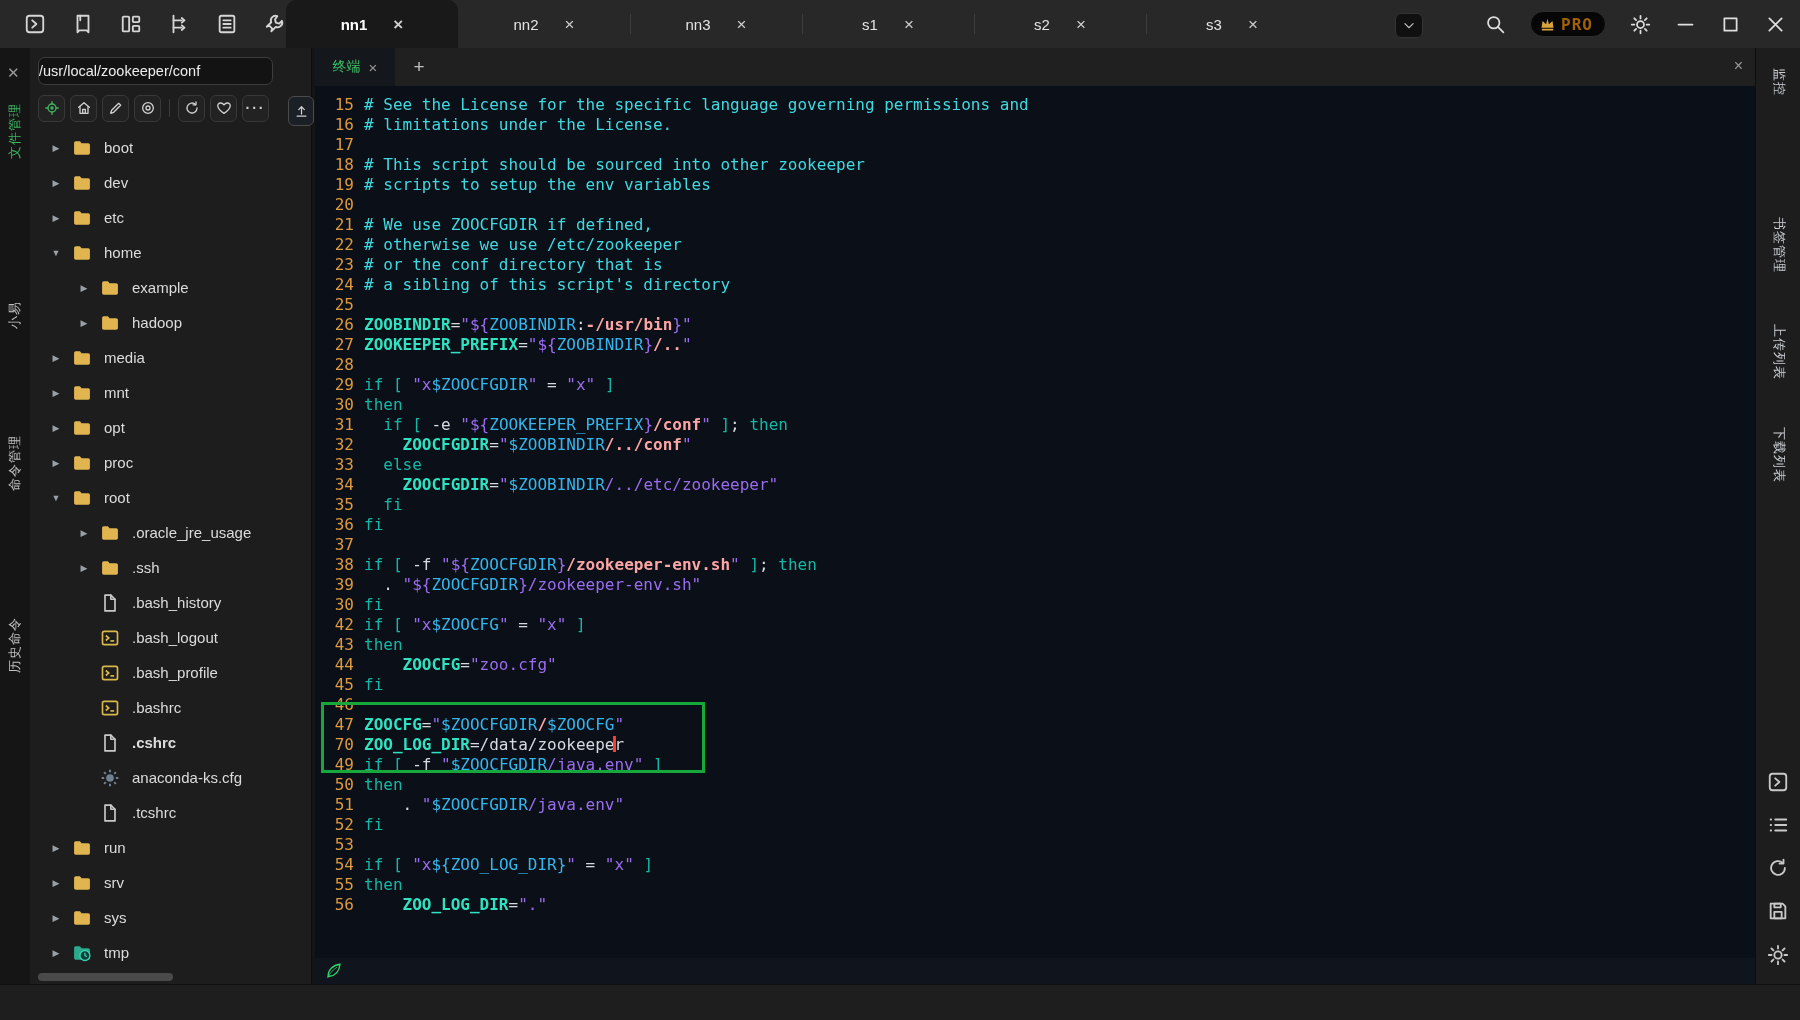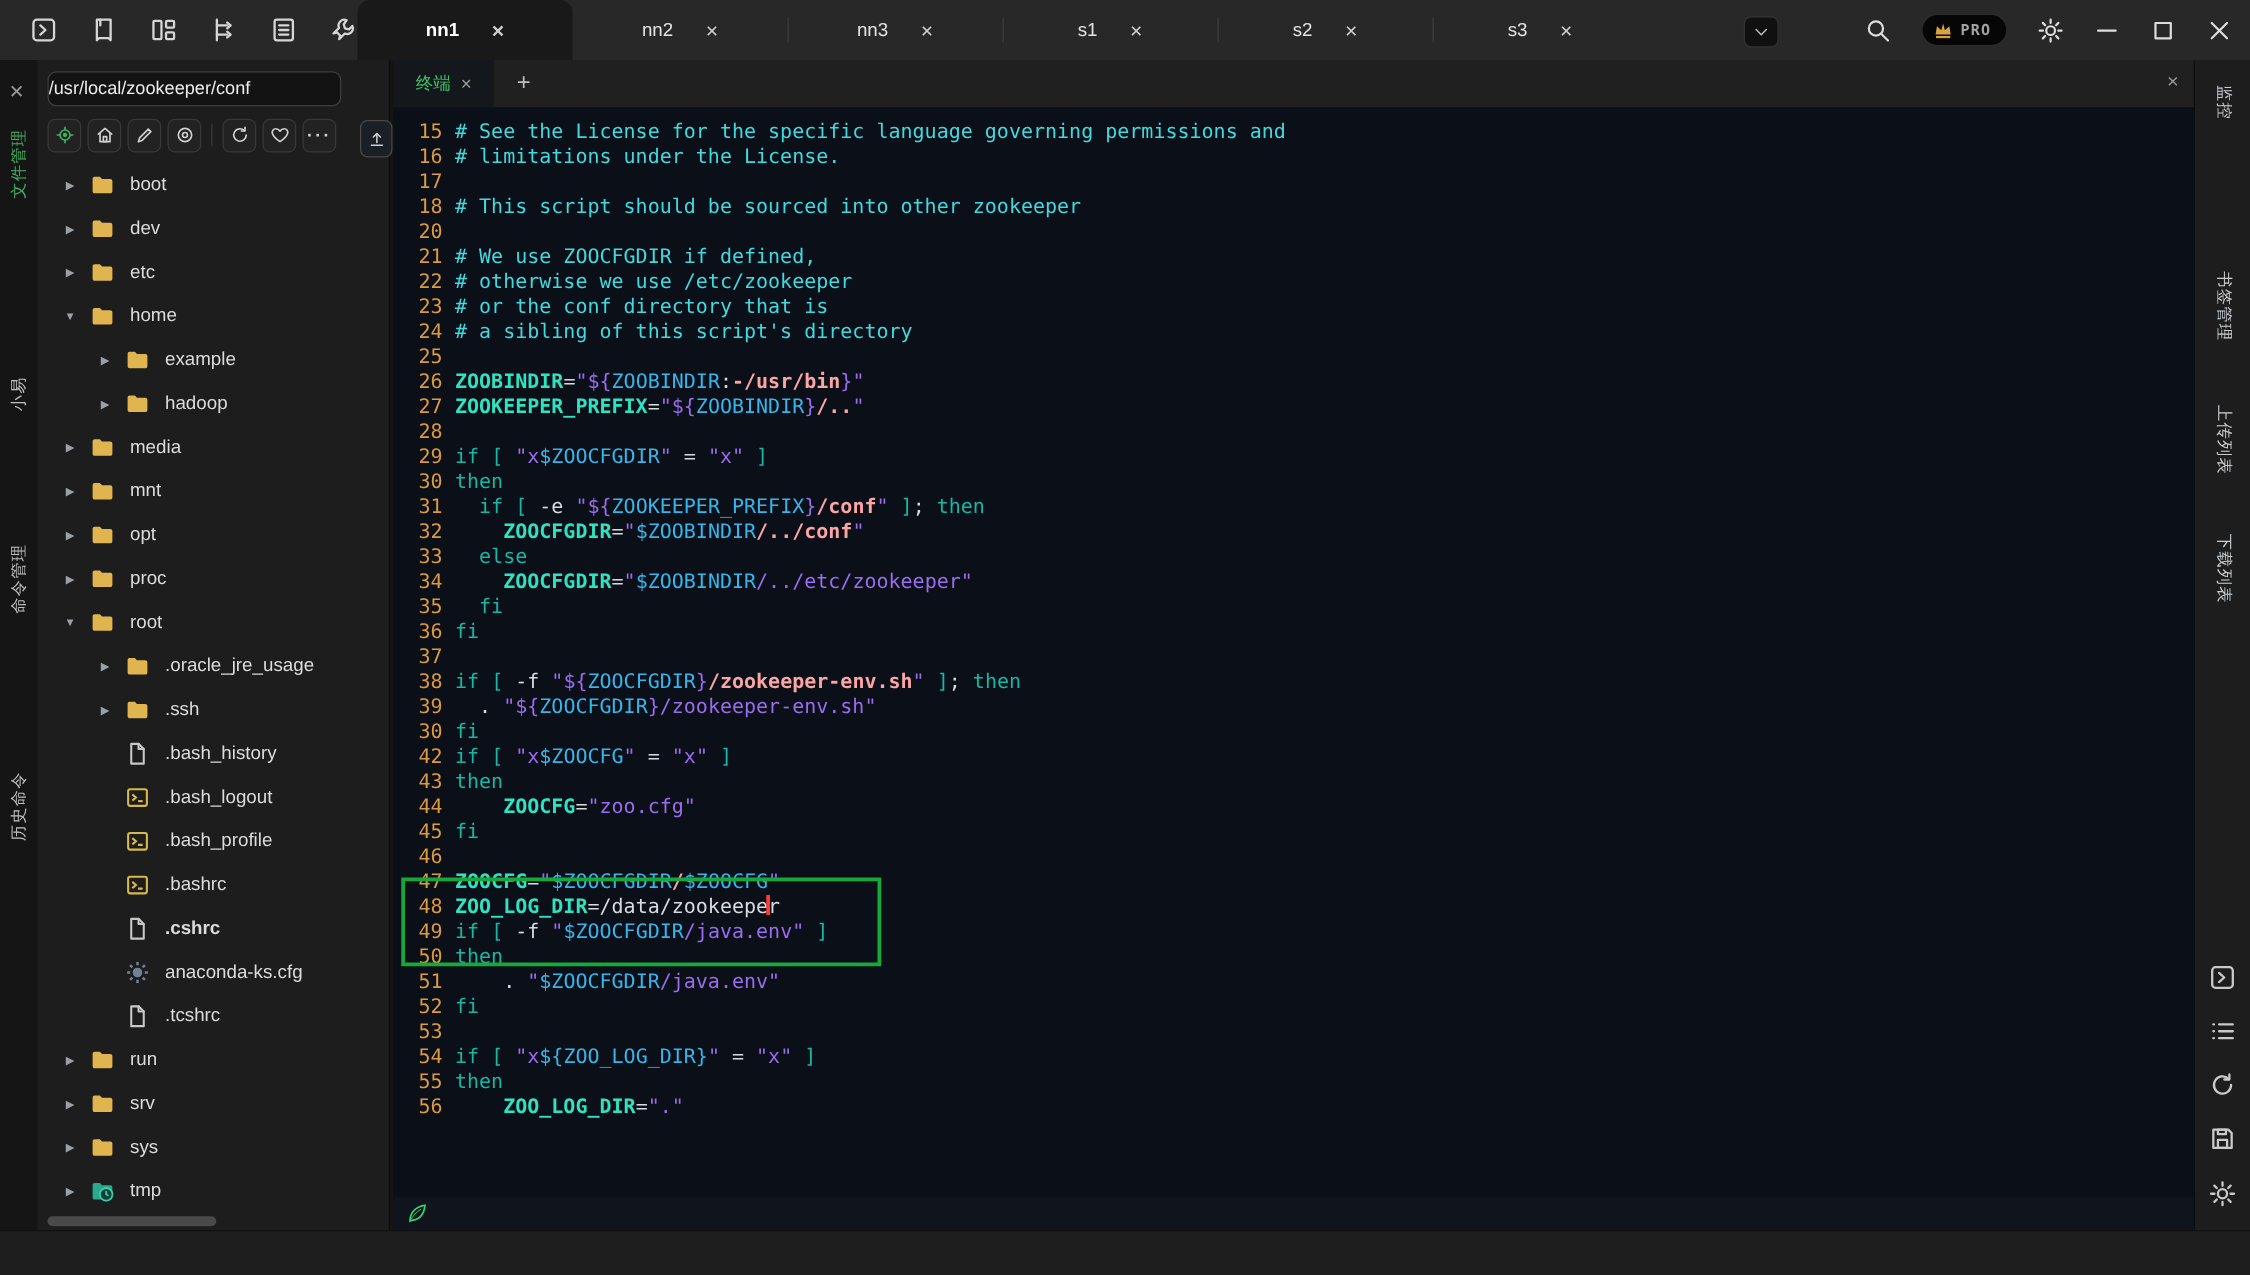--- a/index.html
+++ b/index.html
@@ -24,21 +24,21 @@
   #tab-overflow { position:absolute; left:1395px; top:13px; width:28px; height:25px; background:#101010;
                   border:1px solid #333; border-radius:6px; color:#bdbdbd; display:flex; align-items:center; justify-content:center; cursor:pointer; }
   #tab-overflow svg { width:14px; height:14px; }
 
   #titlebar-right { position:absolute; right:0; top:0; height:48px; display:flex; align-items:center; gap:24px; padding-right:14px; }
   .tb-ic { color:#dedede; cursor:pointer; }
   .tb-ic svg { width:21px; height:21px; }
   #pro-badge { height:26px; background:#060606; border:1px solid #2c2c2c; border-radius:13px;
                display:flex; align-items:center; gap:5px; padding:0 12px 0 8px; cursor:pointer; }
   #pro-badge svg { width:17px; height:17px; }
-  #pro-badge .pro-txt { color:#a3a3a3; font-weight:bold; font-size:12px; letter-spacing:1px;
+  #pro-badge .pro-txt { color:#a16207; font-weight:bold; font-size:16px; letter-spacing:1px;
                         font-family:"DejaVu Sans Mono", monospace; }
 
   
   #left-rail { position:absolute; left:0; top:48px; width:30px; height:936px; background:#151515; }
   #rail-close { position:absolute; left:7px; top:16px; color:#9a9a9a; font-size:15px; cursor:pointer; }
   .lrail-item { position:absolute; left:0; width:30px; height:120px; display:flex; align-items:center; justify-content:center; cursor:pointer; }
   .lrail-item span { transform:rotate(-90deg); white-space:nowrap; font-size:13px; color:#c0c0c0; letter-spacing:1px; }
   .lrail-item.active span { color:#3db563; }
 
   
@@ -532,20 +532,21 @@
     </div>
     <div id="term-plus">+</div>
     <span id="term-bar-close">×</span>
   </div>
   <div id="vim-editor">
     <div id="vim-buffer">
         <div class="code-line"><span class="ln">15</span><span class="t-c"># See the License for the specific language governing permissions and</span></div>
         <div class="code-line"><span class="ln">16</span><span class="t-c"># limitations under the License.</span></div>
         <div class="code-line"><span class="ln">17</span></div>
         <div class="code-line"><span class="ln">18</span><span class="t-c"># This script should be sourced into other zookeeper</span></div>
+        <div class="code-line"><span class="ln">19</span><span class="t-c"># scripts to setup the env variables</span></div>
         <div class="code-line"><span class="ln">20</span></div>
         <div class="code-line"><span class="ln">21</span><span class="t-c"># We use ZOOCFGDIR if defined,</span></div>
         <div class="code-line"><span class="ln">22</span><span class="t-c"># otherwise we use /etc/zookeeper</span></div>
         <div class="code-line"><span class="ln">23</span><span class="t-c"># or the conf directory that is</span></div>
         <div class="code-line"><span class="ln">24</span><span class="t-c"># a sibling of this script's directory</span></div>
         <div class="code-line"><span class="ln">25</span></div>
         <div class="code-line"><span class="ln">26</span><span class="t-v">ZOOBINDIR</span><span class="t-p">=</span><span class="t-s">"${</span><span class="t-i">ZOOBINDIR</span><span class="t-p">:</span><span class="t-b">-/usr/bin</span><span class="t-s">}"</span></div>
         <div class="code-line"><span class="ln">27</span><span class="t-v">ZOOKEEPER_PREFIX</span><span class="t-p">=</span><span class="t-s">"${</span><span class="t-i">ZOOBINDIR</span><span class="t-s">}</span><span class="t-b">/..</span><span class="t-s">"</span></div>
         <div class="code-line"><span class="ln">28</span></div>
         <div class="code-line"><span class="ln">29</span><span class="t-k">if</span><span class="t-p"> </span><span class="t-k">[</span><span class="t-p"> </span><span class="t-s">"x</span><span class="t-i">$ZOOCFGDIR</span><span class="t-s">"</span><span class="t-p"> = </span><span class="t-s">"x"</span><span class="t-p"> </span><span class="t-k">]</span></div>
@@ -559,21 +560,21 @@
         <div class="code-line"><span class="ln">37</span></div>
         <div class="code-line"><span class="ln">38</span><span class="t-k">if</span><span class="t-p"> </span><span class="t-k">[</span><span class="t-p"> -f </span><span class="t-s">"${</span><span class="t-i">ZOOCFGDIR</span><span class="t-s">}</span><span class="t-b">/zookeeper-env.sh</span><span class="t-s">"</span><span class="t-p"> </span><span class="t-k">]</span><span class="t-p">; </span><span class="t-k">then</span></div>
         <div class="code-line"><span class="ln">39</span><span class="t-p">  . </span><span class="t-s">"${</span><span class="t-i">ZOOCFGDIR</span><span class="t-s">}/zookeeper-env.sh"</span></div>
         <div class="code-line"><span class="ln">30</span><span class="t-k">fi</span></div>
         <div class="code-line"><span class="ln">42</span><span class="t-k">if</span><span class="t-p"> </span><span class="t-k">[</span><span class="t-p"> </span><span class="t-s">"x</span><span class="t-i">$ZOOCFG</span><span class="t-s">"</span><span class="t-p"> = </span><span class="t-s">"x"</span><span class="t-p"> </span><span class="t-k">]</span></div>
         <div class="code-line"><span class="ln">43</span><span class="t-k">then</span></div>
         <div class="code-line"><span class="ln">44</span><span class="t-p">    </span><span class="t-v">ZOOCFG</span><span class="t-p">=</span><span class="t-s">"zoo.cfg"</span></div>
         <div class="code-line"><span class="ln">45</span><span class="t-k">fi</span></div>
         <div class="code-line"><span class="ln">46</span></div>
         <div class="code-line"><span class="ln">47</span><span class="t-v">ZOOCFG</span><span class="t-p">=</span><span class="t-s">"</span><span class="t-i">$ZOOCFGDIR</span><span class="t-b">/</span><span class="t-i">$ZOOCFG</span><span class="t-s">"</span></div>
-        <div class="code-line"><span class="ln">48</span><span class="t-v">ZOO_LOG_DIR</span><span class="t-p">=/data/zookeepe</span><span class="caret"></span><span class="t-p">r</span></div>
+        <div class="code-line"><span class="ln">70</span><span class="t-v">ZOO_LOG_DIR</span><span class="t-p">=/data/zookeepe</span><span class="caret"></span><span class="t-p">r</span></div>
         <div class="code-line"><span class="ln">49</span><span class="t-k">if</span><span class="t-p"> </span><span class="t-k">[</span><span class="t-p"> -f </span><span class="t-s">"</span><span class="t-i">$ZOOCFGDIR</span><span class="t-s">/java.env"</span><span class="t-p"> </span><span class="t-k">]</span></div>
         <div class="code-line"><span class="ln">50</span><span class="t-k">then</span></div>
         <div class="code-line"><span class="ln">51</span><span class="t-p">    . </span><span class="t-s">"</span><span class="t-i">$ZOOCFGDIR</span><span class="t-s">/java.env"</span></div>
         <div class="code-line"><span class="ln">52</span><span class="t-k">fi</span></div>
         <div class="code-line"><span class="ln">53</span></div>
         <div class="code-line"><span class="ln">54</span><span class="t-k">if</span><span class="t-p"> </span><span class="t-k">[</span><span class="t-p"> </span><span class="t-s">"x</span><span class="t-i">${ZOO_LOG_DIR}</span><span class="t-s">"</span><span class="t-p"> = </span><span class="t-s">"x"</span><span class="t-p"> </span><span class="t-k">]</span></div>
         <div class="code-line"><span class="ln">55</span><span class="t-k">then</span></div>
         <div class="code-line"><span class="ln">56</span><span class="t-p">    </span><span class="t-v">ZOO_LOG_DIR</span><span class="t-p">=</span><span class="t-s">"."</span></div>
       </div>
   </div>

